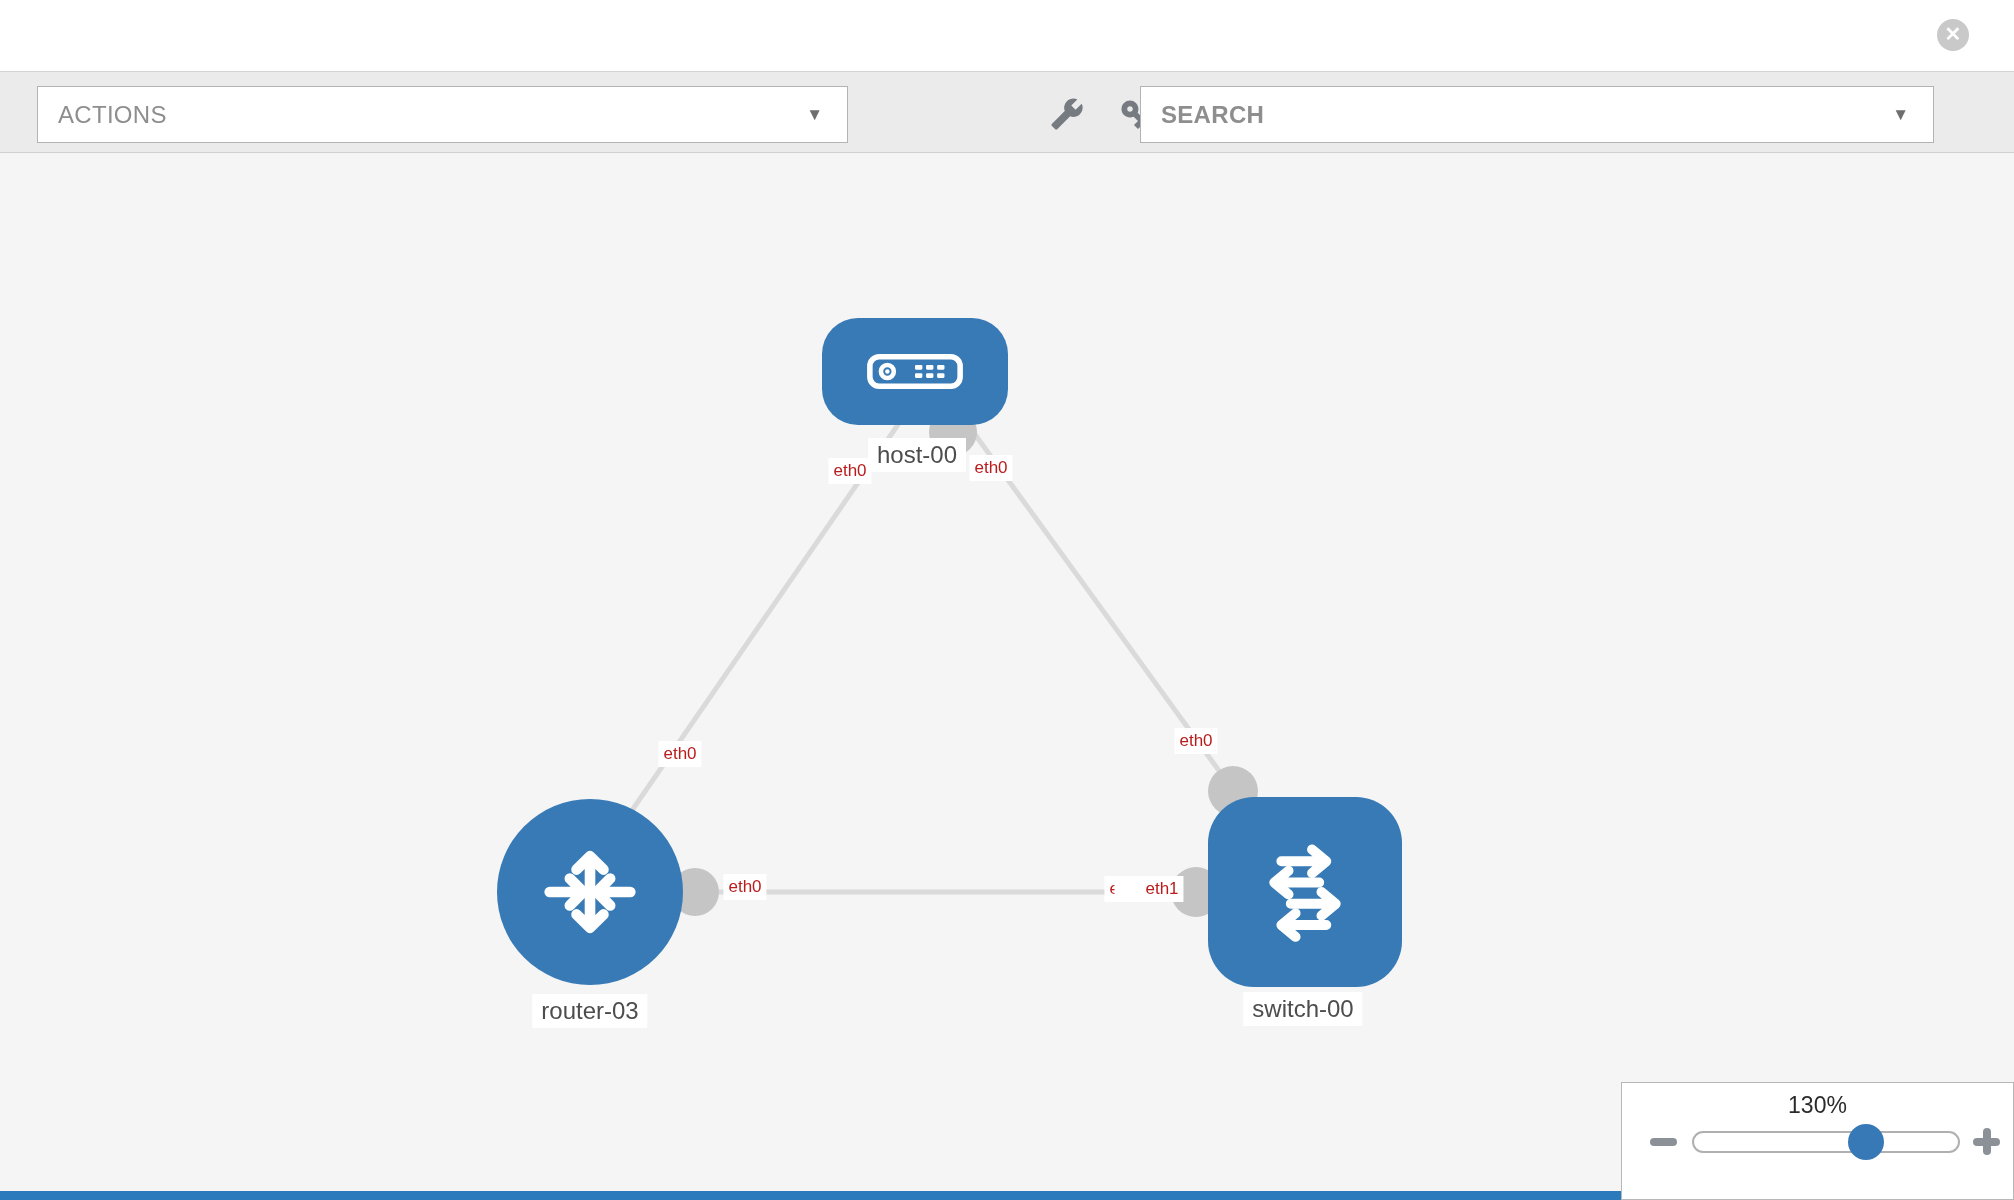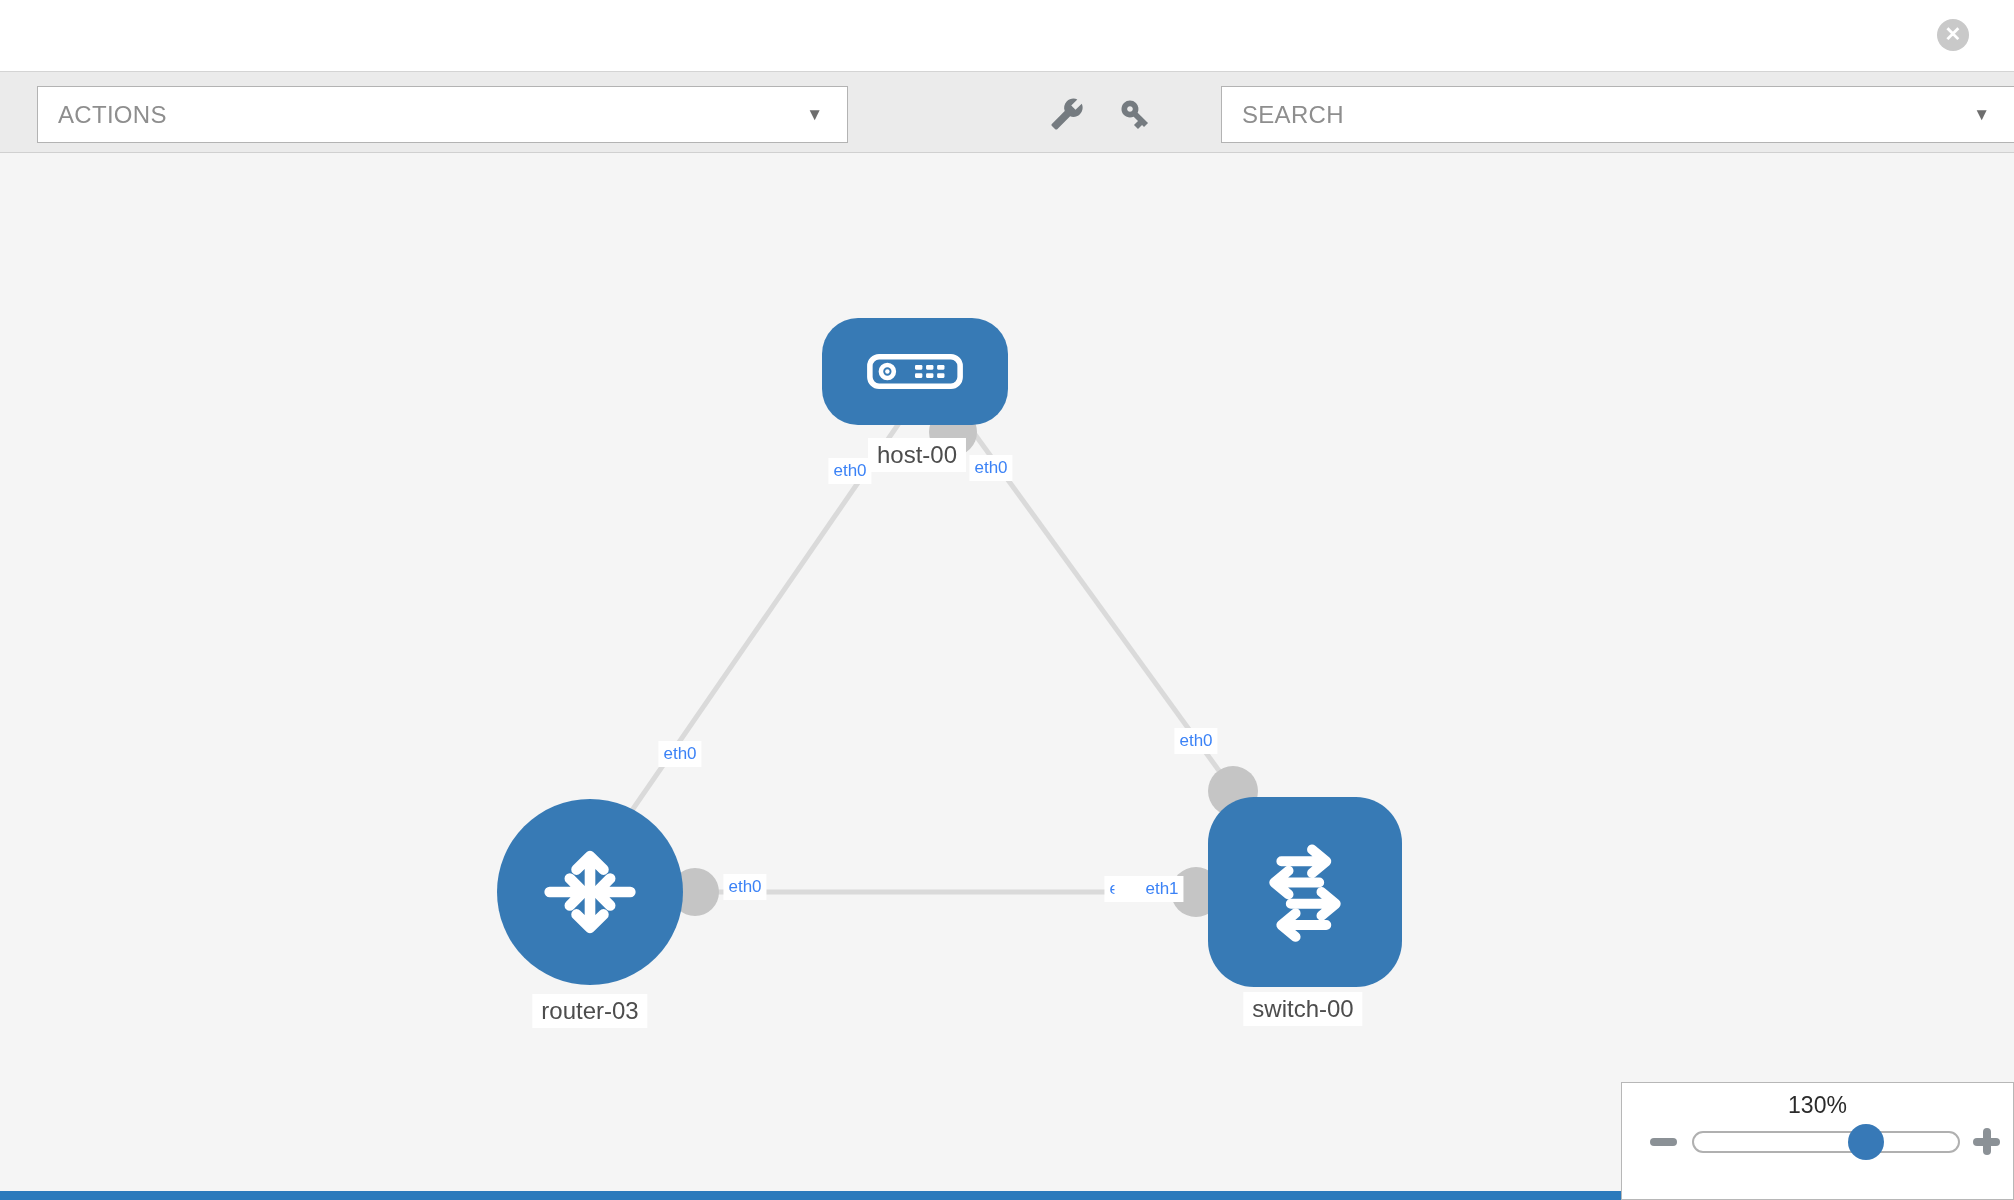--- a/index.html
+++ b/index.html
@@ -60,21 +60,21 @@
   .node-router { left:497px;  top:646px; width:186px; height:186px; border-radius:50%; }
   .node-switch { left:1208px; top:644px; width:194px; height:190px; border-radius:46px; }
 
   .node-label {
     position:absolute; z-index:5; transform:translateX(-50%);
     background:#ffffff; color:#4d4d4d; font-size:24px;
     padding:3px 9px; white-space:nowrap;
   }
   .if-label {
     position:absolute; z-index:3; transform:translateX(-50%);
-    background:#ffffff; color:#3b82f6; font-size:17px;
+    background:#ffffff; color:#b91c1c; font-size:17px;
     padding:3px 5px; white-space:nowrap;
   }
   .if-label.over { z-index:4;padding-left:31px; }
 
   
   .zoom-panel {
     position:absolute; left:1621px; top:1082px; width:393px; height:118px;
     background:#ffffff; border:1px solid #b7b7b7; z-index:6;
   }
   .zoom-level {
@@ -118,21 +118,21 @@
       <svg width="34" height="34" viewBox="0 0 24 24">
         <path transform="scale(-1,1) translate(-24,0)" fill="#757b80" d="M22.7 19l-9.1-9.1c.9-2.3.4-5-1.5-6.9-2-2-5-2.4-7.4-1.3L9 6 6 9 1.6 4.7C.4 7.1.9 10.1 2.9 12.1c1.9 1.9 4.6 2.4 6.9 1.5l9.1 9.1c.4.4 1 .4 1.4 0l2.3-2.3c.5-.4.5-1.1.1-1.4z"></path>
       </svg>
     </div>
     <div class="tool-btn" style="left:1115px;">
       <svg width="34" height="34" viewBox="0 0 24 24" style="transform:rotate(45deg);">
         <path fill="#757b80" d="M12.65 10C11.83 7.67 9.61 6 7 6c-3.31 0-6 2.69-6 6s2.69 6 6 6c2.61 0 4.83-1.67 5.65-4H17v4h4v-4h2v-4H12.65zM7 14c-1.1 0-2-.9-2-2s.9-2 2-2 2 .9 2 2-.9 2-2 2z"></path>
       </svg>
     </div>
 
-    <div class="select-box" style="left:1221px; width:794px;">
+    <div class="select-box" style="left:1140px; width:794px;font-weight:bold;">
       <span class="ph">SEARCH</span>
       <span class="caret">▼</span>
     </div>
   </div>
 
   <div class="canvas">
 
     <svg class="links-svg" width="2014" height="1047">
 
       <line x1="915" y1="247" x2="615" y2="682" stroke="#dadada" stroke-width="5"></line>

